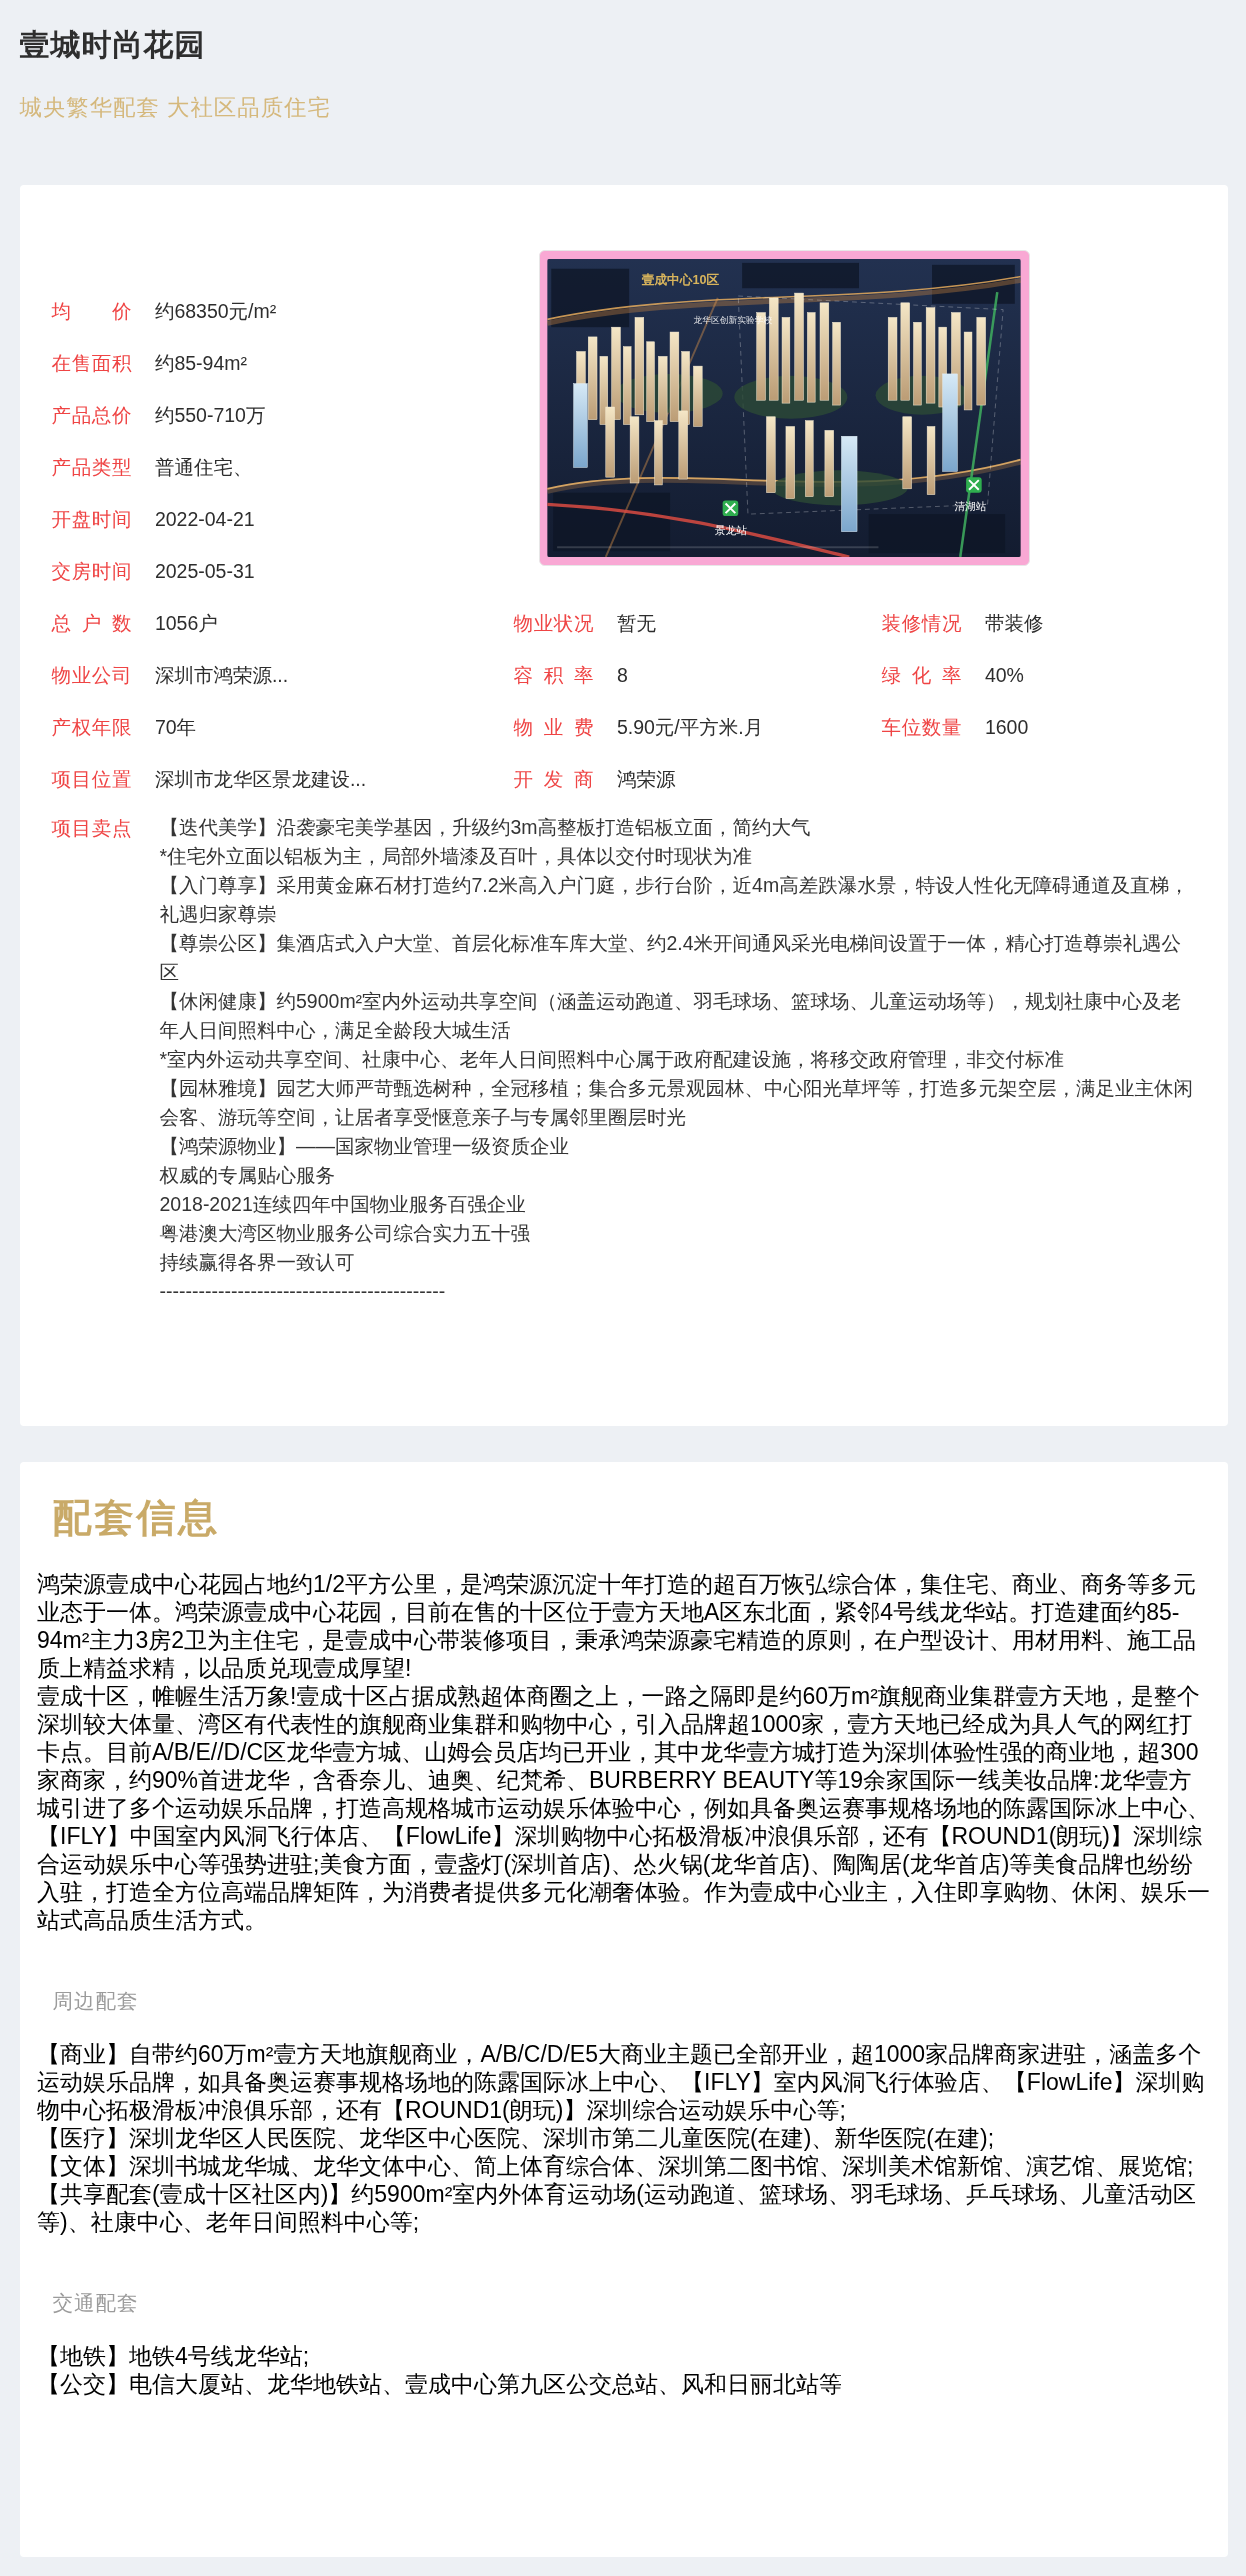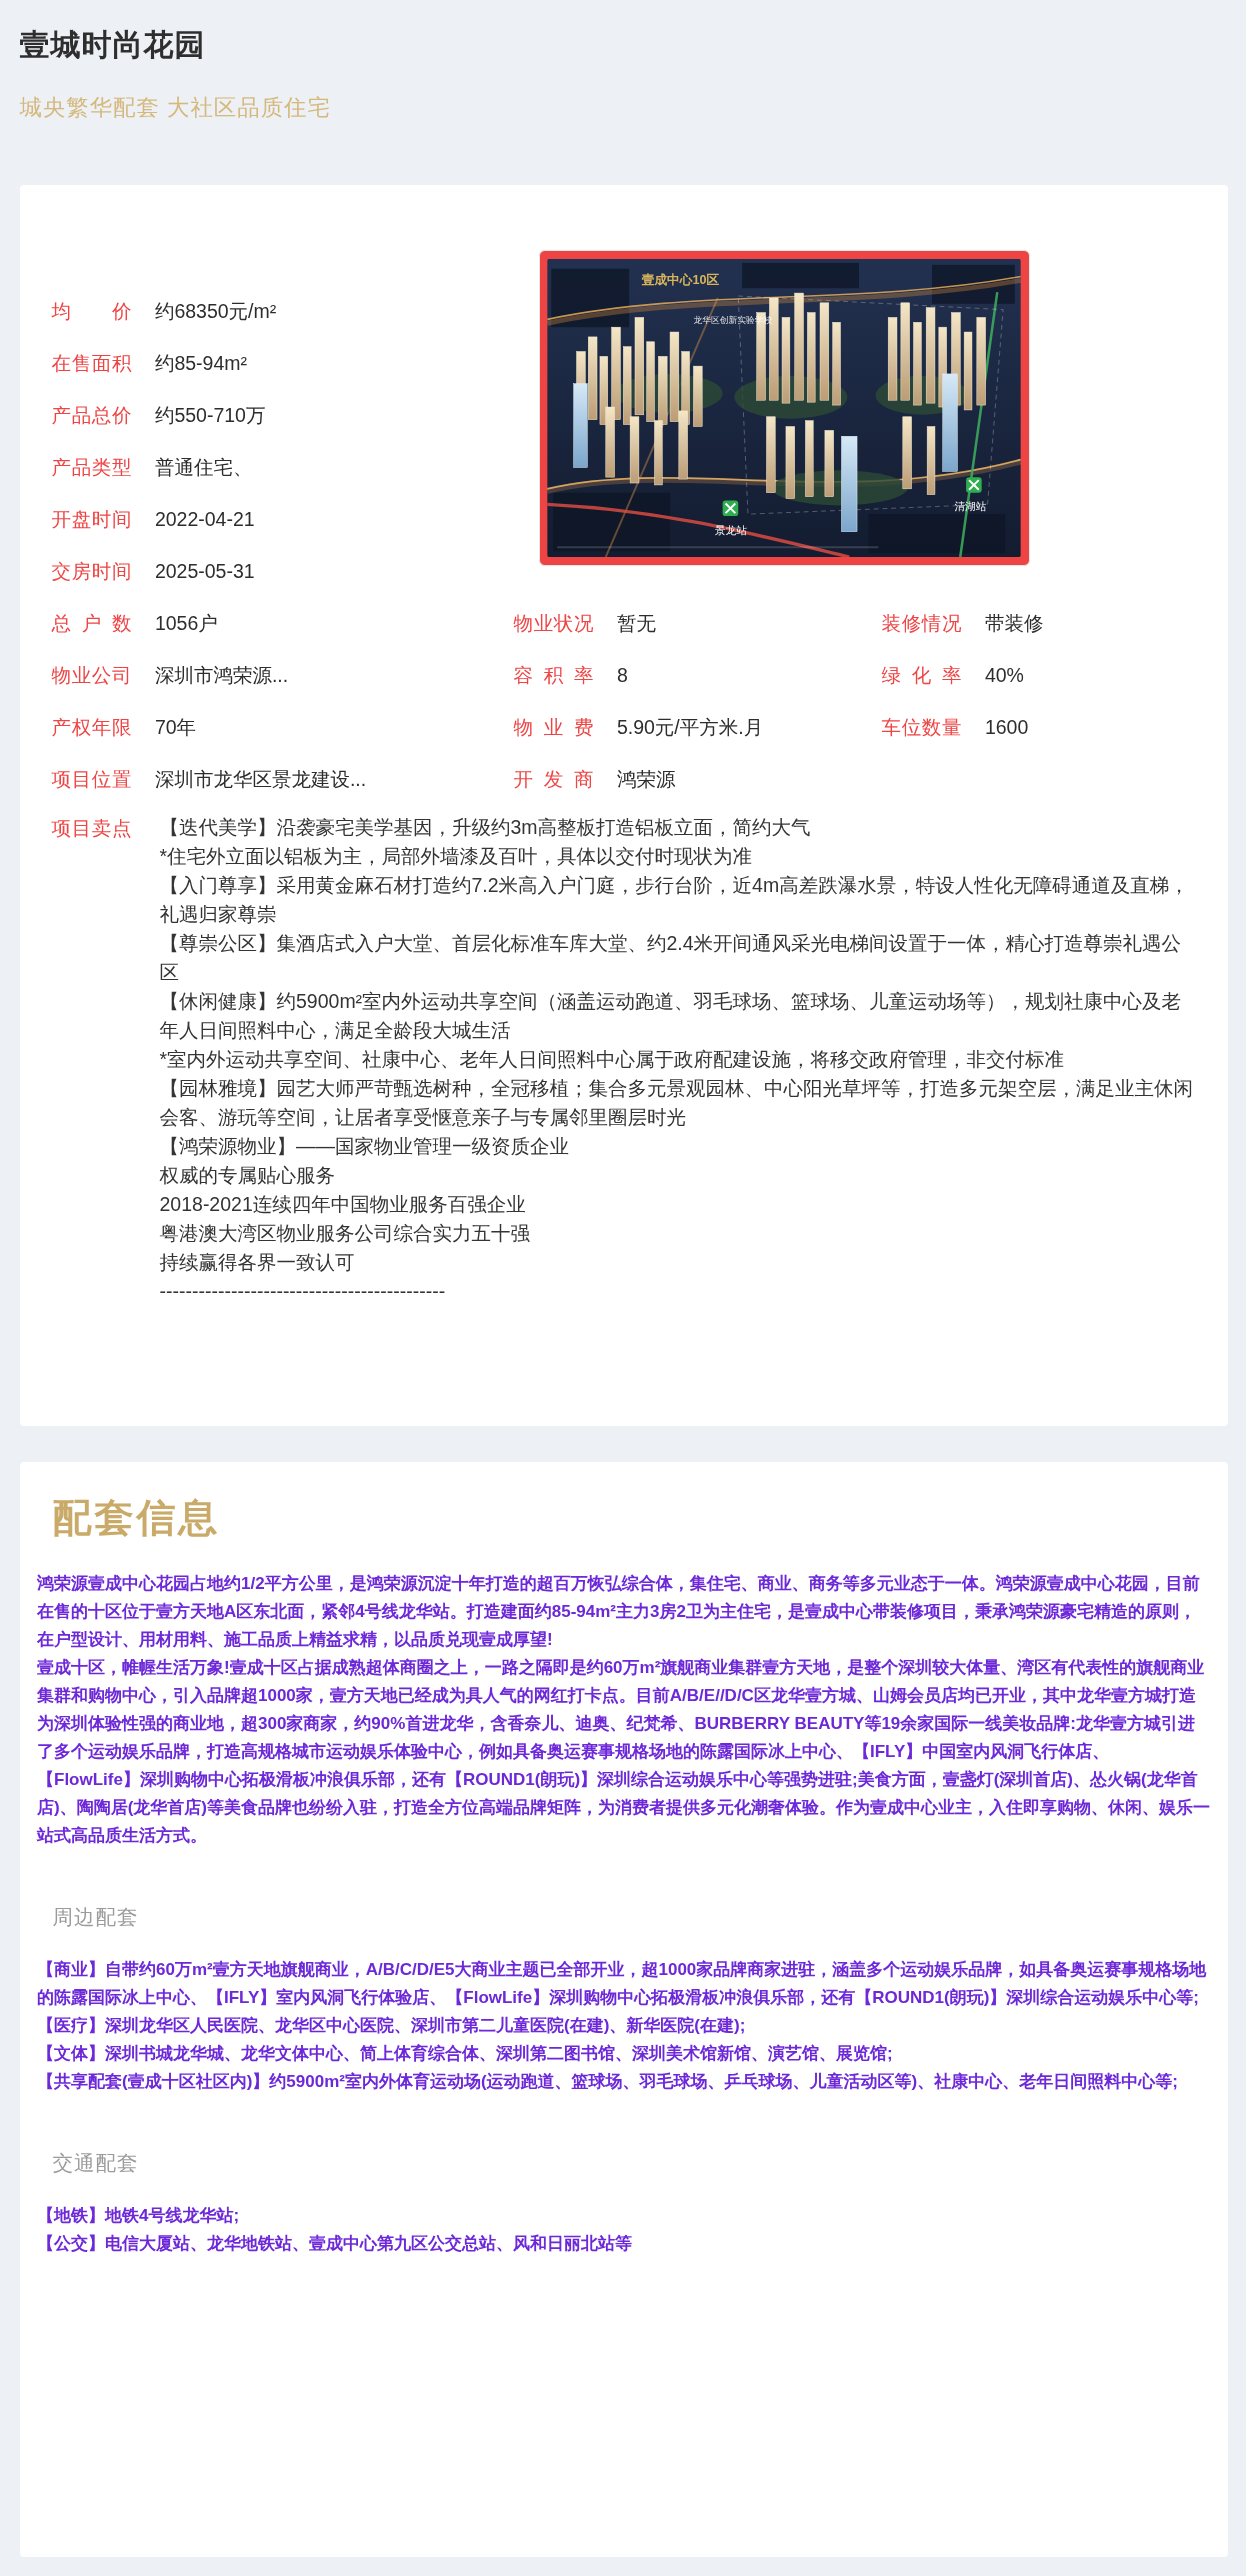--- a/index.html
+++ b/index.html
@@ -26,26 +26,26 @@
   .fcol2{width:368px;}
   .fcol3{flex:1;}
   .flabel{display:inline-block;width:80px;flex:0 0 80px;text-align:justify;text-align-last:justify;color:#ef4444;font-size:19.5px;line-height:27px;}
   .fvalue{margin-left:23.4px;color:#2d2d2d;font-size:19.5px;line-height:27px;font-weight:500;white-space:nowrap;}
 
   .sp-row{display:flex;margin-top:7.8px;}
   .sp-row .flabel{margin-top:1.9px;}
   .sp-value{margin-left:28px;width:1035px;color:#343434;font-size:19.5px;line-height:29px;font-weight:400;white-space:pre-line;}
 
   
-  .photo-frame{position:absolute;left:519px;top:65px;width:474px;height:298px;padding:7.8px;background:#ef4444;border:1px solid #e7e7e7;border-radius:5.8px;}
+  .photo-frame{position:absolute;left:519px;top:65px;width:474px;height:298px;padding:7.8px;background:#f9a8d4;border:1px solid #e7e7e7;border-radius:5.8px;}
   .photo-frame svg{display:block;border-radius:1.9px;}
 
   
   .sub-title{margin:53px 0 0 15.6px;font-size:20.5px;font-weight:400;color:#9b9b9b;letter-spacing:1px;}
-  .body-text{margin:25px 0 0;font-size:17px;line-height:28px;color:#6d28d9;white-space:pre-line;font-weight:bold;}
+  .body-text{margin:25px 0 0;font-size:23px;line-height:28px;color:#000000;white-space:pre-line;}
 </style>
 </head>
 <body>
 
 <div class="page">
 
   <header class="hdr">
     <h1>壹城时尚花园</h1>
     <p class="sub">城央繁华配套 大社区品质住宅</p>
   </header>

